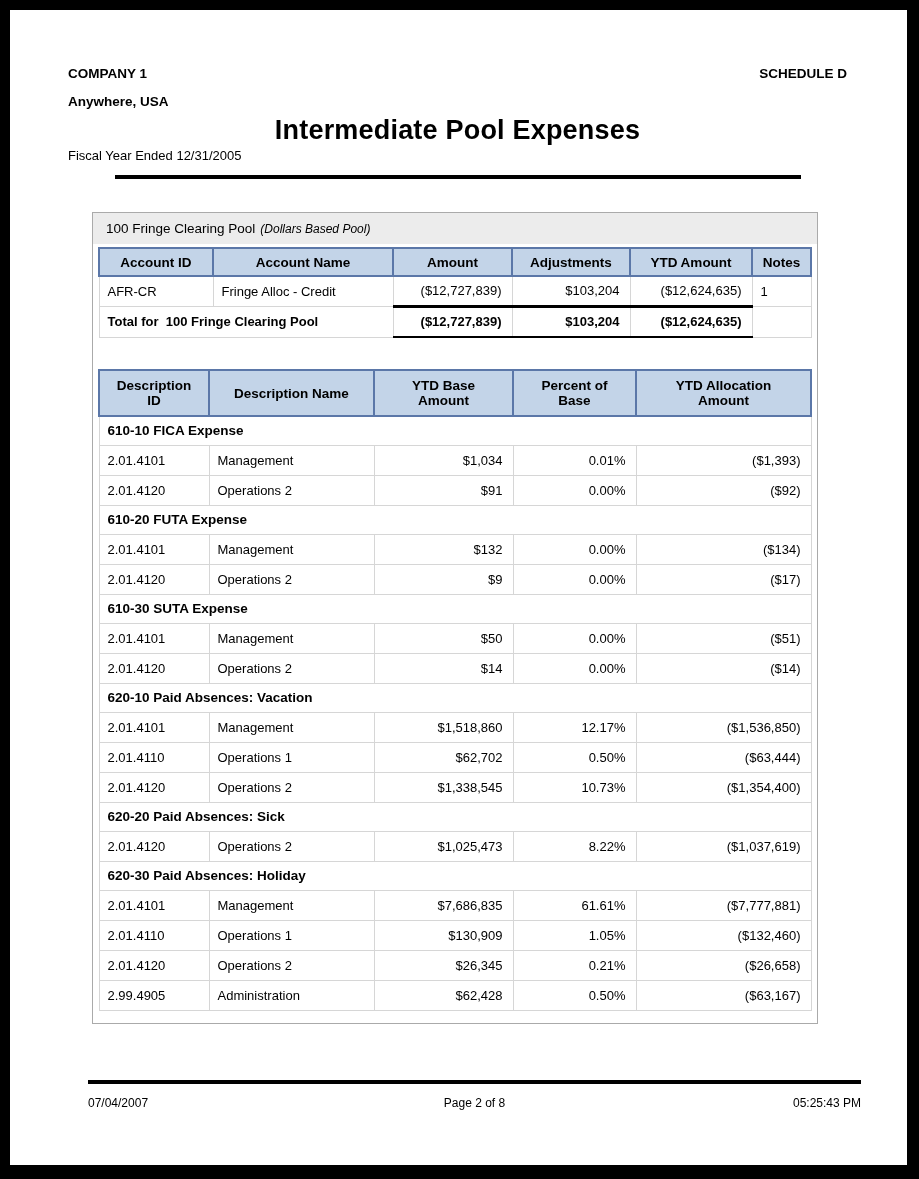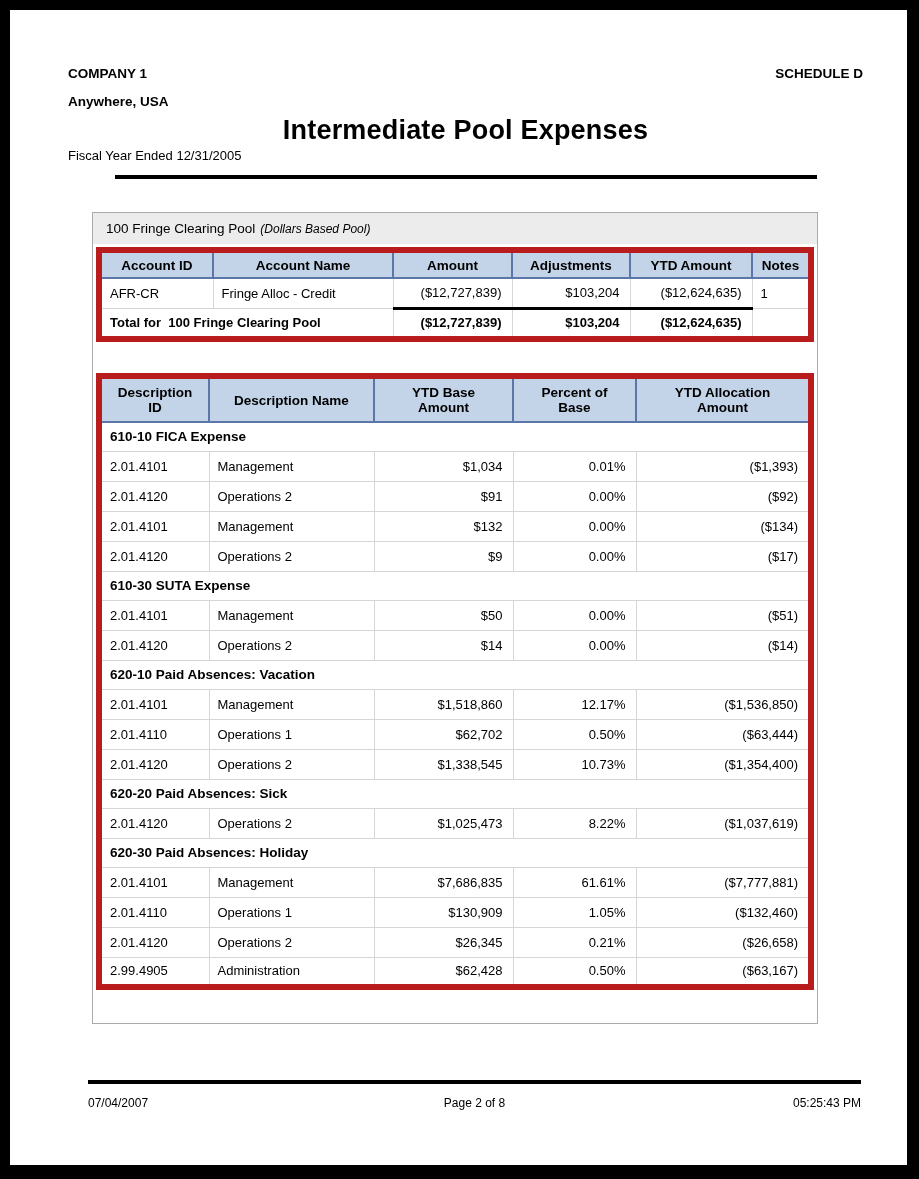--- a/index.html
+++ b/index.html
@@ -16,21 +16,21 @@
     position:relative;
     font-family:"Liberation Sans", sans-serif;
     color:#000;
   }
   .page{
     position:absolute;
     left:10px;top:10px;right:12px;bottom:14px;
     background:#fff;
   }
   
-  .page-head{padding:56px 44px 0 58px;}
+  .page-head{padding:56px 60px 0 58px;}
   .head-row{display:flex;justify-content:space-between;font-size:13.5px;font-weight:bold;}
   .head-loc{margin-top:13px;font-size:13.5px;font-weight:bold;}
   .report-title{margin-top:6px;text-align:center;font-size:27px;font-weight:bold;letter-spacing:0.2px;}
   .report-subtitle{margin-top:2px;font-size:13px;}
   .rule{height:4px;background:#000;margin:12px 46px 0 47px;}
   
   .panel{
     margin:33px 0 0 82px;
     width:726px;height:812px;
     background:#fff;
@@ -41,21 +41,21 @@
     background:var(--strip-bg);
     height:31px;line-height:31px;
     padding-left:13px;
     font-size:13.5px;font-weight:normal;
   }
   .panel-title .note{font-size:12px;font-style:italic;margin-left:5px;}
   table{
     width:712px;margin:3px auto 0;
     border-collapse:collapse;table-layout:fixed;
     font-size:13px;
-    border:6px solid #b91c1c;
+    border:1px solid #b91c1c;
   }
   th{
     background:var(--header-bg);
     border:2px solid var(--header-border);
     font-size:13.5px;font-weight:bold;
     text-align:center;vertical-align:middle;
     white-space:pre-line;
     padding:4px 2px;
   }
   td{
@@ -185,20 +185,23 @@
             <td class="num">($1,393)</td>
           </tr>
           <tr>
             <td>2.01.4120</td>
             <td>Operations 2</td>
             <td class="num">$91</td>
             <td class="num">0.00%</td>
             <td class="num">($92)</td>
           </tr>
           <tr>
+            <td class="section-cell" colspan="5">610-20 FUTA Expense</td>
+          </tr>
+          <tr>
             <td>2.01.4101</td>
             <td>Management</td>
             <td class="num">$132</td>
             <td class="num">0.00%</td>
             <td class="num">($134)</td>
           </tr>
           <tr>
             <td>2.01.4120</td>
             <td>Operations 2</td>
             <td class="num">$9</td>

